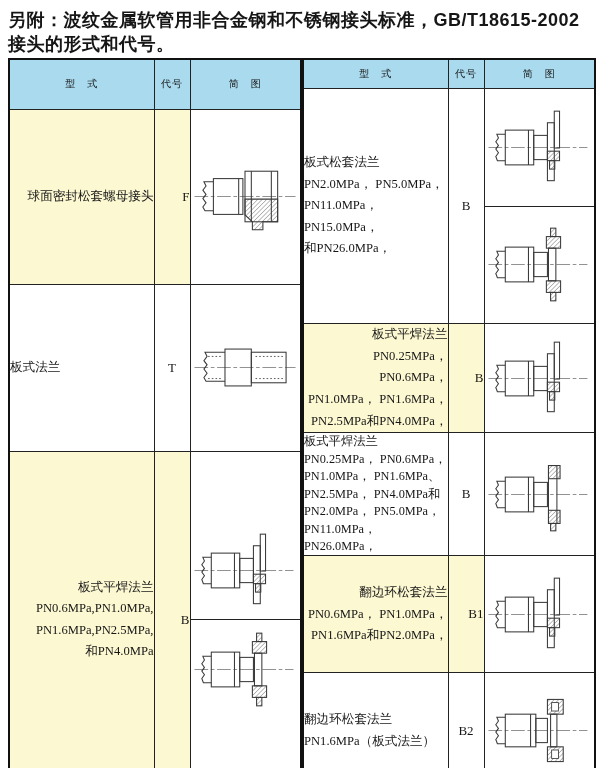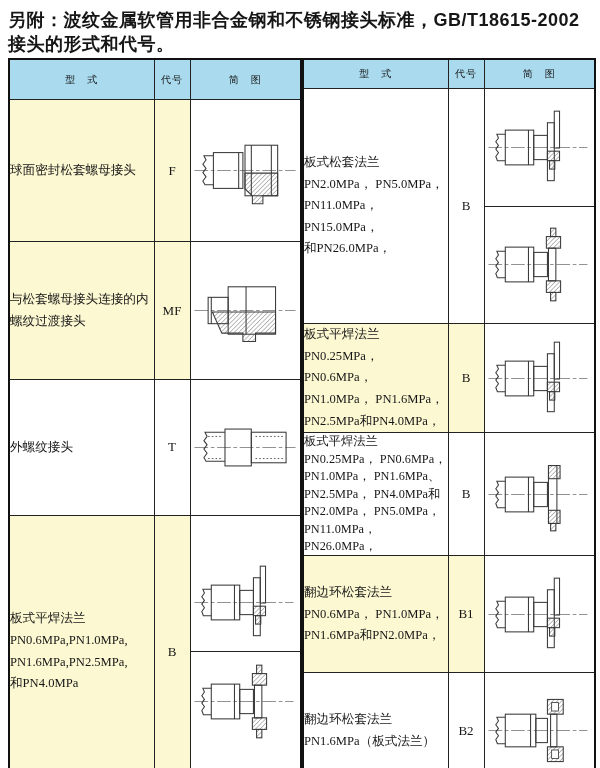--- a/index.html
+++ b/index.html
@@ -6,21 +6,21 @@
   .page{width:600px;height:768px;background:#ffffff;font-family:"Liberation Serif", serif;color:#161616;overflow:hidden;}
   .title{font-family:"Liberation Sans", sans-serif;font-weight:bold;font-size:18px;padding:8px 4px 2px 8px;letter-spacing:.5px;}
   .tables{display:flex;margin-left:8px;width:584px;}
   table.tbl{border-collapse:collapse;table-layout:fixed;width:292px;border:2px solid #111;background:#fff;}
   table.tbl th, table.tbl td{border:1px solid #222;padding:0;overflow:hidden;}
   th.hd{background:#a9daee;height:28px;font-weight:normal;font-size:10px;letter-spacing:1px;border-bottom:2px solid #111;}
   td.type{padding:2px 3px 2px 7px;font-size:12.6px;line-height:1.72;white-space:pre-line;vertical-align:middle;}
   td.type.tight{line-height:1.42;font-size:12.3px;}
   td.code{text-align:center;vertical-align:middle;font-size:13px;}
   td.diag{text-align:center;vertical-align:middle;background:#fff;padding:0;}
-  tr.hl td.type, tr.hl td.code{background:#fcf8d2;}
+  tr.hl td.type, tr.hl td.code{background:#fcf8d2;text-align:right;}
   .half{height:98px;display:flex;align-items:center;justify-content:center;}
   .half.top{border-bottom:1px solid #222;}
   .half.tall{height:116px;}
   svg.d{width:106px;height:79px;display:block;margin:0 auto;}
   .d *{stroke:#3a3a3a;stroke-width:2;fill:none;}
   .d .h{fill:url(#hatch);}
   .d .w{fill:#ffffff;stroke-width:1.6;}
   .d .cl{stroke:#6a6a6a;stroke-width:1.4;stroke-dasharray:26 5 7 5;}
   .d .dot{stroke-dasharray:3 4;stroke-width:1.6;}
 </style>
@@ -65,38 +65,23 @@
                 <line x1="88" y1="41" x2="88" y2="109"></line>
             <rect x="100" y="27" width="62" height="96"></rect>
             <line x1="112" y1="27" x2="112" y2="123"></line>
                 <line x1="150" y1="27" x2="150" y2="123"></line>
             <polygon class="h" points="100,80 162,80 162,123 134,123 134,138 114,138 114,123 100,110"></polygon>
           </svg>
         </td>
       </tr>
 
 
-      <tr style="height:100px" class="hl">
-        <td class="type">与松套螺母接头连接的内
-螺纹过渡接头</td>
-        <td class="code">MF</td>
-        <td class="diag">
-          <svg class="d" viewBox="0 0 200 150">
-            <line class="cl" x1="4" y1="75" x2="196" y2="75"></line>
-            <rect x="30" y="50" width="38" height="50"></rect>
-                <line x1="36" y1="50" x2="36" y2="100"></line>
-            <rect x="68" y="30" width="90" height="90"></rect>
-                <line x1="102" y1="30" x2="102" y2="120"></line>
-            <polygon class="h" points="38,78 158,78 158,118 120,118 120,134 96,134 96,118 56,118"></polygon>
-          </svg>
-        </td>
-      </tr>
 
       <tr style="height:98px">
-        <td class="type">外螺纹接头</td>
+        <td class="type">板式法兰</td>
         <td class="code">T</td>
         <td class="diag">
           <svg class="d" viewBox="0 0 200 150">
             <line class="cl" x1="4" y1="75" x2="196" y2="75"></line>
             <path d="M62 46 H24 l4 8 -6 8 6 8 -6 8 6 8 -6 8 4 7 H62"></path>
             <line class="dot" x1="30" y1="54" x2="58" y2="54"></line>
                 <line class="dot" x1="30" y1="96" x2="58" y2="96"></line>
             <rect x="62" y="40" width="50" height="70"></rect>
             <rect x="112" y="46" width="66" height="58"></rect>
             <line class="dot" x1="120" y1="54" x2="172" y2="54"></line>

